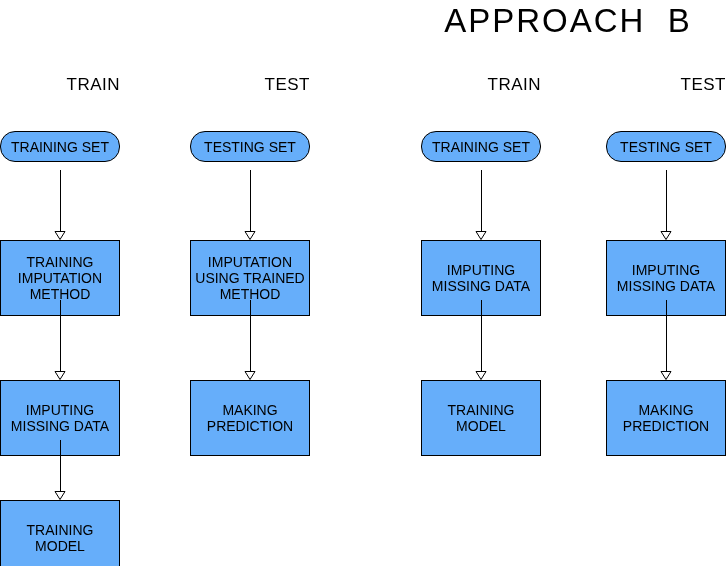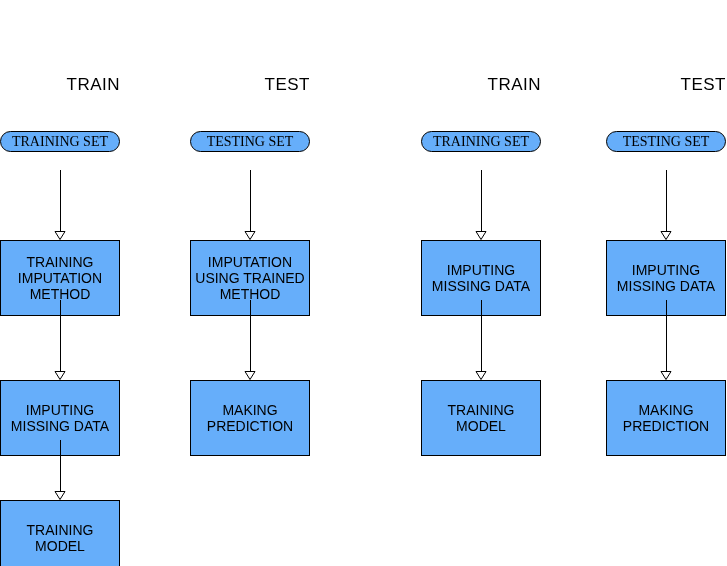--- a/index.html
+++ b/index.html
@@ -47,23 +47,22 @@
     display: flex;
     align-items: center;
     justify-content: center;
     text-align: center;
     font-size: 14px;
     line-height: 16px;
     white-space: pre-line;
     color: var(--text, #000000);
   }
   .node.rounded {
-    height: 21px;
+    height: 31px;
     border-radius: 15px;
-    font-family: Liberation Serif, serif;
   }
   .arrow {
     position: absolute;
     width: 12px;
   }
   .arrow .shaft {
     position: absolute;
     left: 5.5px;
     top: 0;
     width: 1px;
@@ -92,20 +91,21 @@
   .r4 { top: 500px; }
   .gap1 { top: 170px; height: 70px; }
   .gap2 { top: 300px; height: 80px; }
   .gap3 { top: 440px; height: 60px; }
 </style>
 </head>
 <body>
 
 <div class="canvas">
 
+  <div class="title" style="left:410px; width:316px">APPROACH  B</div>
 
   <div class="colhead c1">TRAIN</div>
   <div class="colhead c2">TEST</div>
   <div class="colhead c3">TRAIN</div>
   <div class="colhead c4">TEST</div>
 
   <div class="node rounded c1 r1">TRAINING SET</div>
   <div class="node c1 r2">TRAINING
 IMPUTATION
 METHOD</div>

